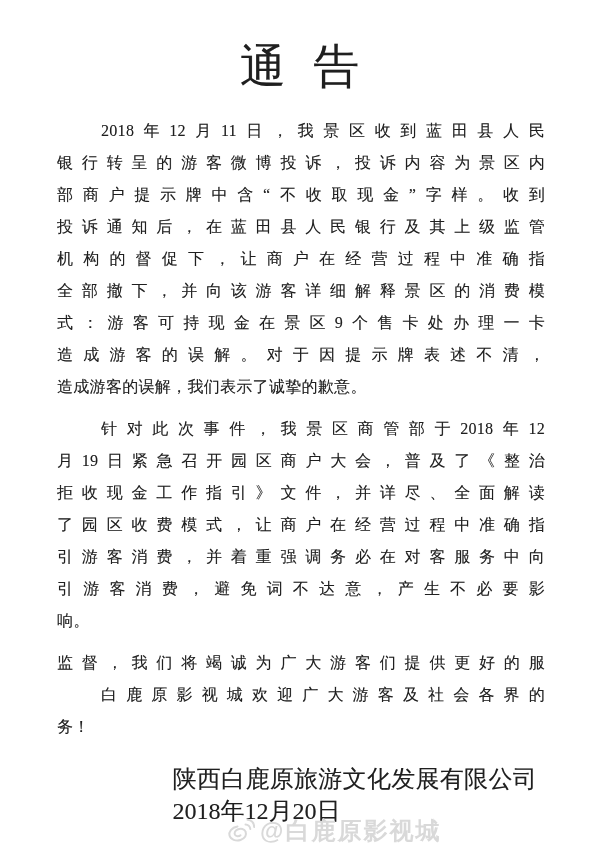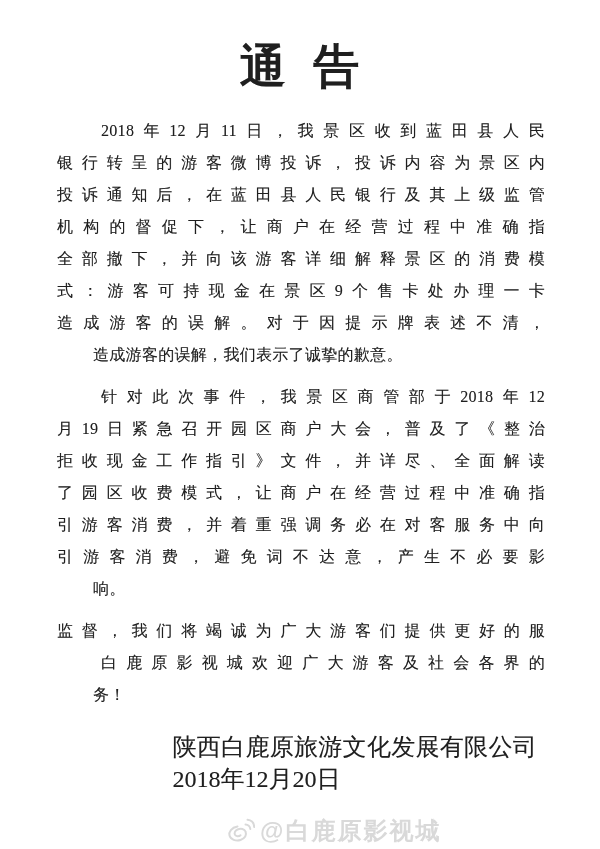--- a/index.html
+++ b/index.html
@@ -21,42 +21,42 @@
     background: var(--bg-color);
     color: var(--text-color);
     font-family: "Liberation Serif", "DejaVu Serif", serif;
     overflow: hidden;
     text-shadow: 0.2px 0.2px 0.4px rgba(25,25,25,0.35);
   }
   .title {
     margin: 0;
     font-size: 46px;
     line-height: 50px;
-    font-weight: bold;
+    font-weight: normal;
     text-align: center;
     word-spacing: 14px;
     letter-spacing: 1px;
   }
   .body {
     margin: 23px 55px 0 57px;
     font-size: 16px;
     line-height: 32px;
   }
   .paragraph {
     margin: 0 0 10px 0;
   }
   .paragraph:last-child { margin-bottom: 0; }
   .line {
     letter-spacing: 0.3px;
     text-align: justify;
     text-align-last: justify;
     white-space: nowrap;
   }
   .line.first { text-indent: 44px; }
-  .line.last  { text-align-last: left; white-space: normal; margin-left: 36px; }
+  .line.last  { text-align-last: left; white-space: normal; }
   .signature {
     margin: 20px 63px 0 auto;
     width: fit-content;
     min-width: 360px;
     font-size: 24px;
     line-height: 32px;
   }
   .signature .company { letter-spacing: 0.3px; }
   .watermark {
     position: absolute;
@@ -80,20 +80,21 @@
 <body>
 
 <div class="page">
 
   <h1 class="title">通 告</h1>
 
   <div class="body">
       <div class="paragraph">
         <div class="line first">2018年12月11日，我景区收到蓝田县人民</div>
         <div class="line">银行转呈的游客微博投诉，投诉内容为景区内</div>
+        <div class="line">部商户提示牌中含“不收取现金”字样。收到</div>
         <div class="line">投诉通知后，在蓝田县人民银行及其上级监管</div>
         <div class="line">机构的督促下，让商户在经营过程中准确指</div>
         <div class="line">全部撤下，并向该游客详细解释景区的消费模</div>
         <div class="line">式：游客可持现金在景区9个售卡处办理一卡</div>
         <div class="line">造成游客的误解。对于因提示牌表述不清，</div>
         <div class="line last">造成游客的误解，我们表示了诚挚的歉意。</div>
       </div>
       <div class="paragraph">
         <div class="line first">针对此次事件，我景区商管部于2018年12</div>
         <div class="line">月19日紧急召开园区商户大会，普及了《整治</div>

